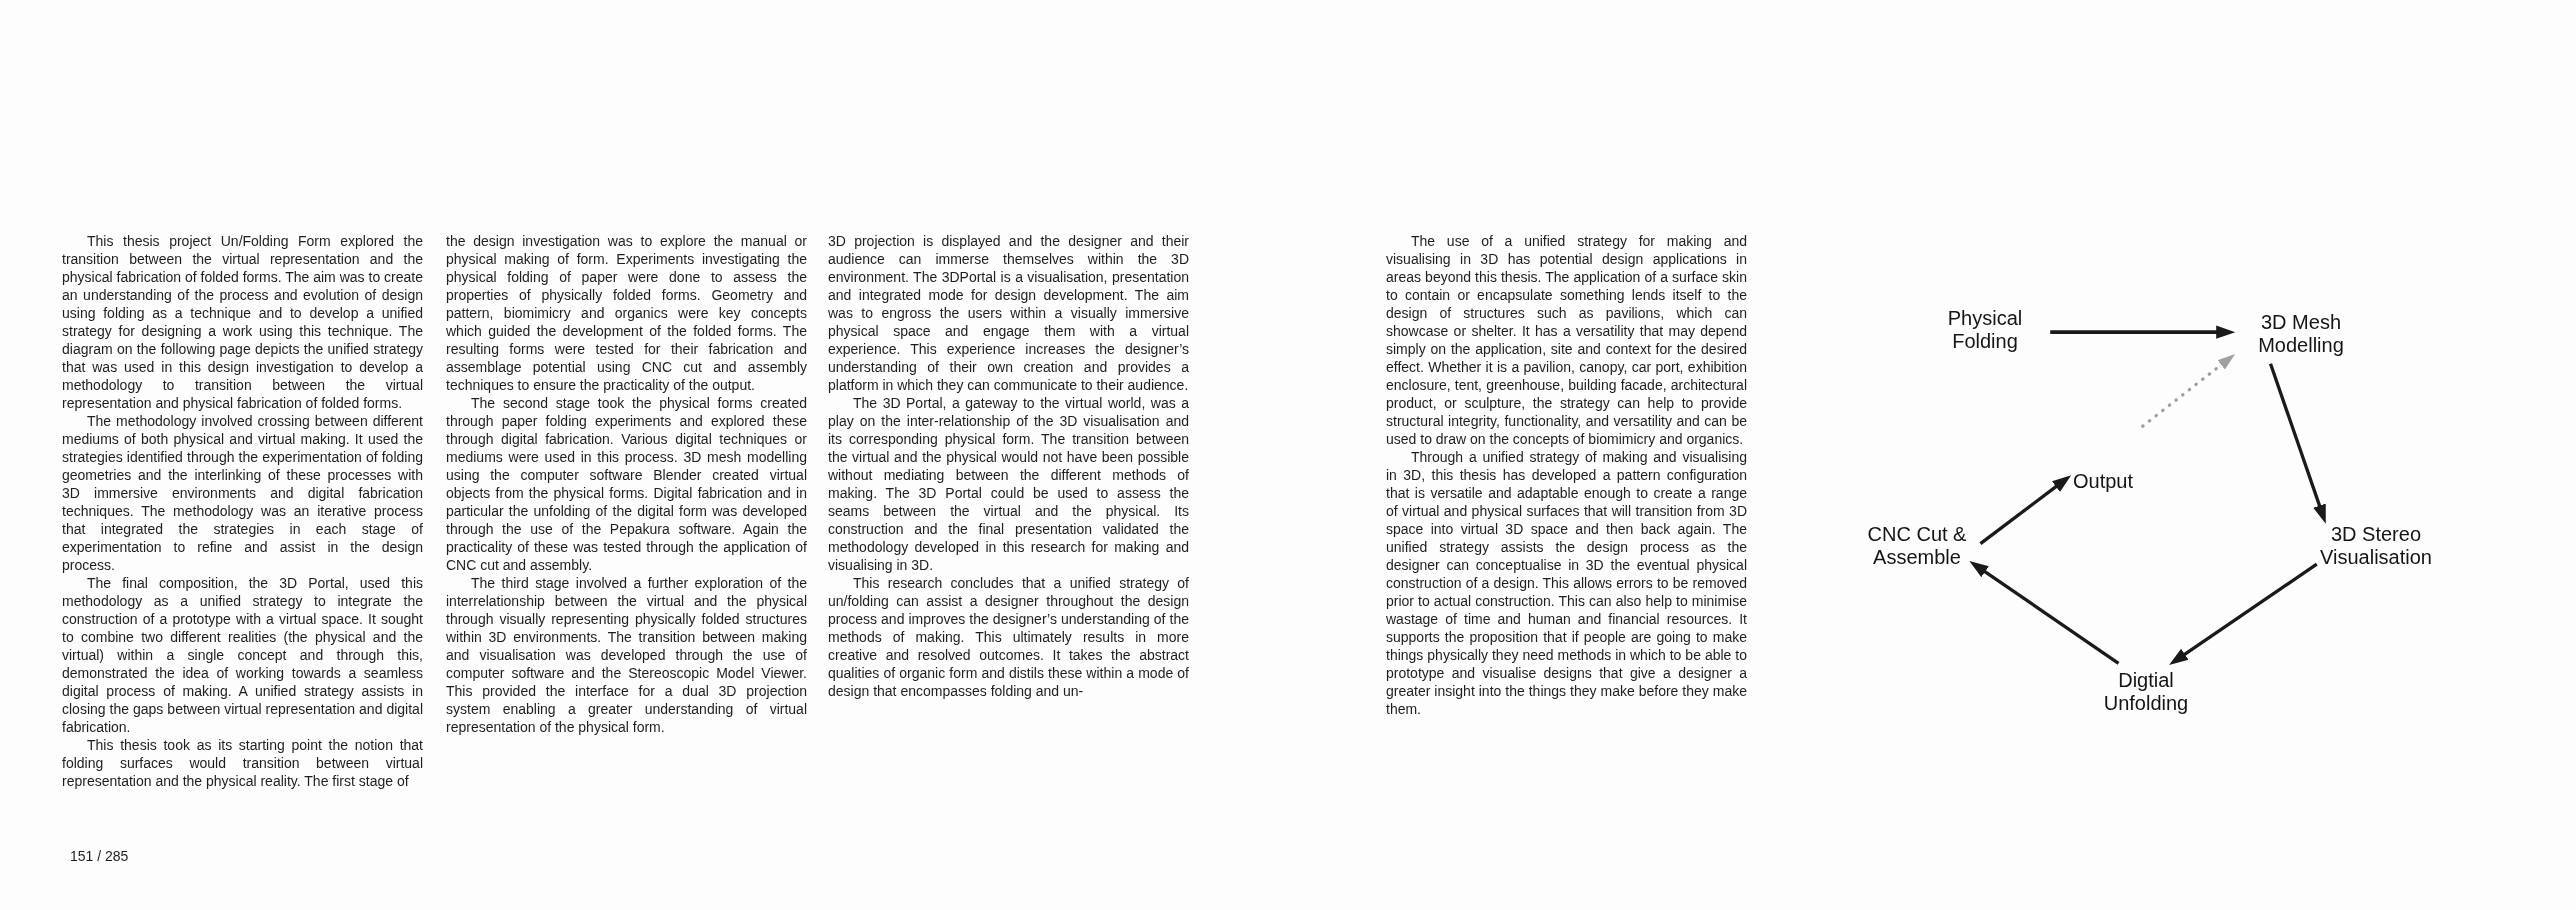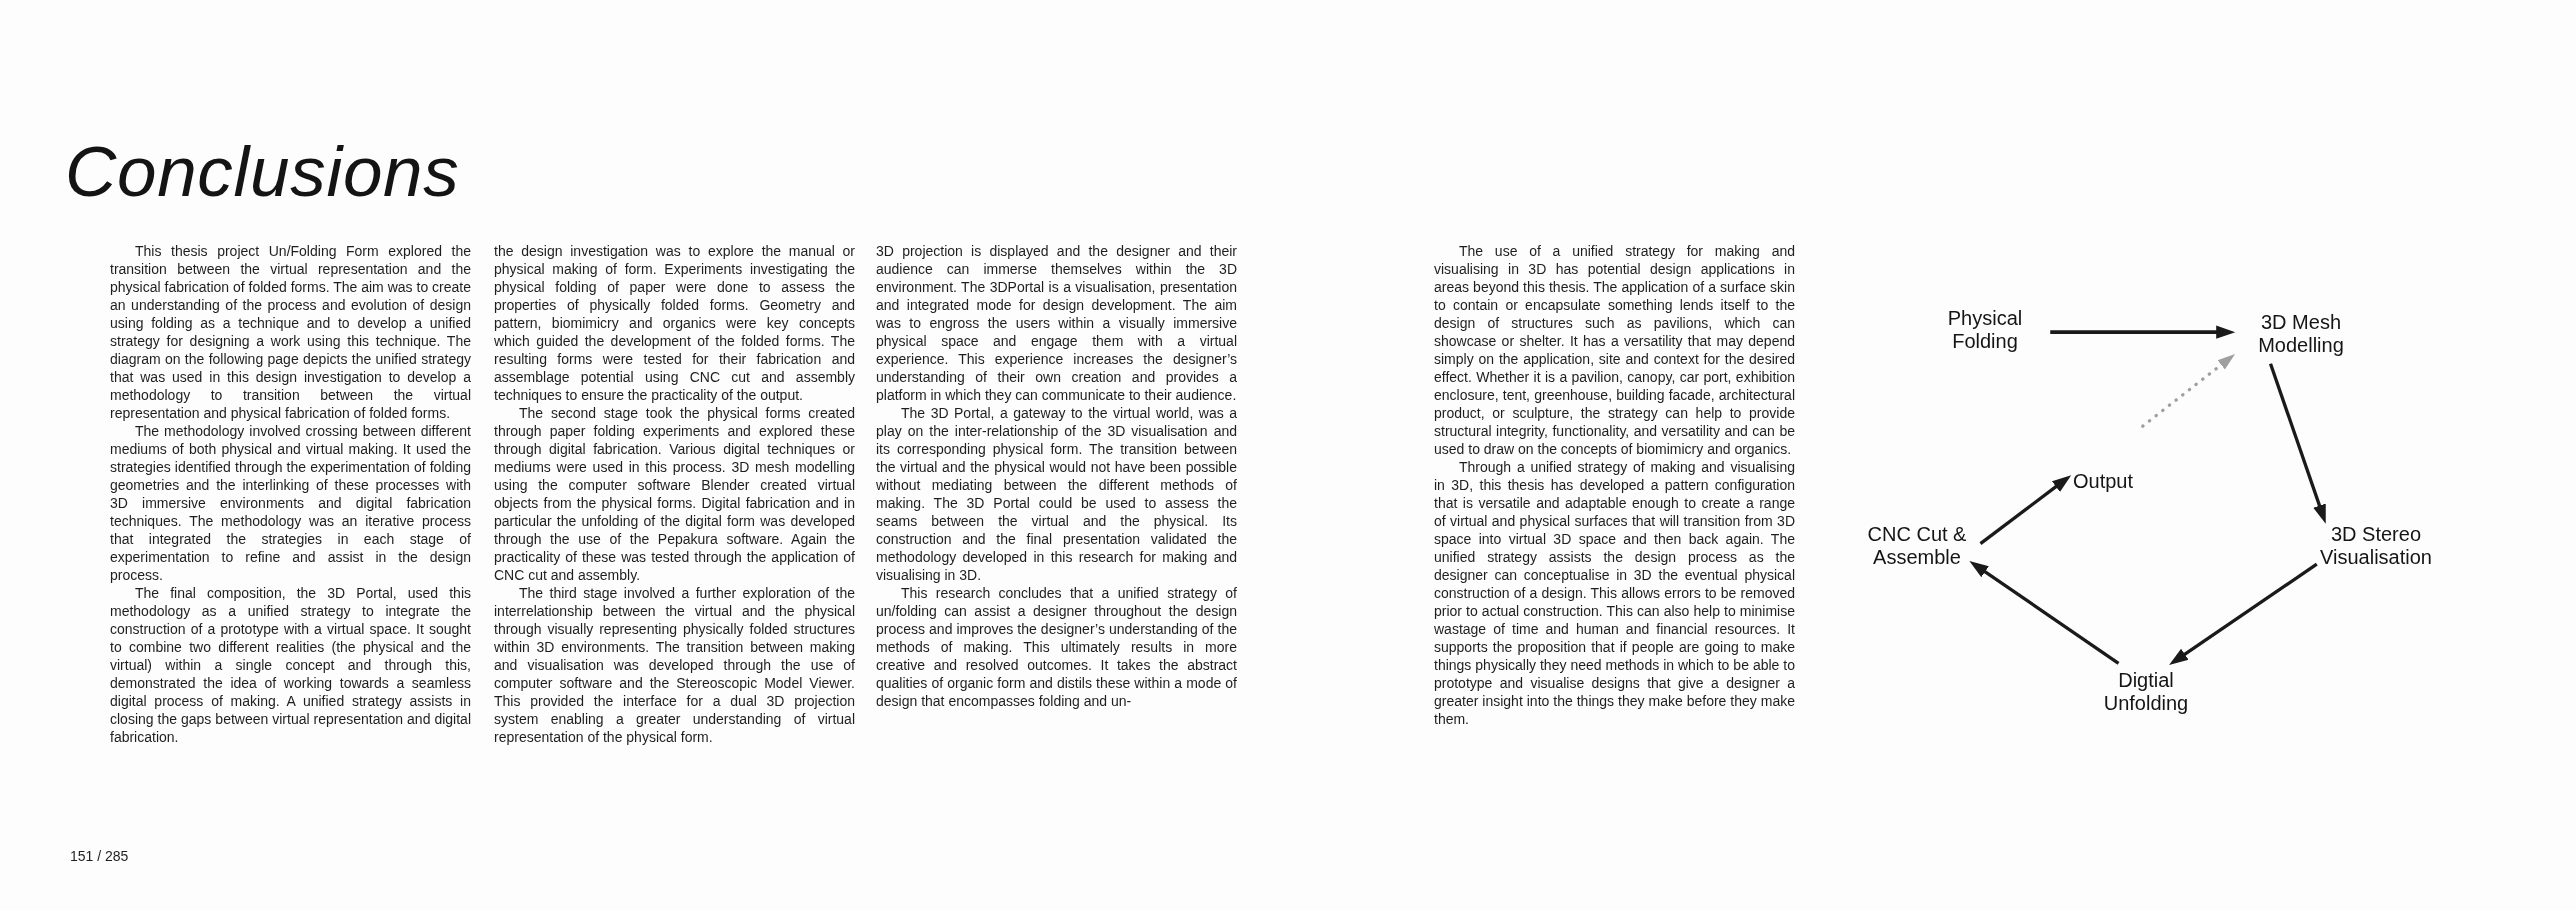--- a/index.html
+++ b/index.html
@@ -16,27 +16,26 @@
     left:65px; top:87px;
     font-size:71px;
     line-height:73px;
     font-style:italic;
     font-weight:400;
     letter-spacing:0.7px;
     color:#141414;
   }
   .col {
     position:absolute;
-    top:242px;
+    top:232px;
     width:361px;
     text-align:justify;
     font-size:14px;
     line-height:18px;
     color:#1e1e1e;
-    margin-left:48px;
   }
   #col-1 { left:62px; }
   #col-2 { left:446px; }
   #col-3 { left:828px; }
   #col-4 { left:1386px; }
   .para { margin:0; }
   .para.indent { text-indent:25px; }
   #page-number {
     position:absolute;
     left:70px; top:848px;
@@ -62,26 +61,26 @@
   #node-output            { left:2103px; top:446px;margin-top:35px; }
   #node-cnc               { left:1917px; top:546px; }
   #node-stereo            { left:2376px; top:546px; }
   #node-digital-unfolding { left:2146px; top:692px; }
 </style>
 </head>
 <body>
 
 <div id="canvas">
 
-  <h1 id="page-title">Conclusions</h1>
 
   <div id="col-1" class="col">
       <p class="para indent">This thesis project Un/Folding Form explored the transition between the virtual representation and the physical fabrication of folded forms. The aim was to create an understanding of the process and evolution of design using folding as a technique and to develop a unified strategy for designing a work using this technique.  The diagram on the following page depicts the unified strategy that was used in this design investigation to develop a methodology to transition between the virtual representation and physical fabrication of folded forms.</p>
       <p class="para indent">The methodology involved crossing between different mediums of both physical and virtual making. It used the strategies identified through the experimentation of folding geometries and the interlinking of these processes with 3D immersive environments and digital fabrication techniques. The methodology was an iterative process that integrated the strategies in each stage of experimentation to refine and assist in the design process.</p>
       <p class="para indent">The final composition, the 3D Portal, used this methodology as a unified strategy to integrate the construction of a prototype with a virtual space.  It sought to combine two different realities (the physical and the virtual) within a single concept and through this, demonstrated the idea of working towards a seamless digital process of making.  A unified strategy assists in closing the gaps between virtual representation and digital fabrication.</p>
+      <p class="para indent">This thesis took as its starting point the notion that folding surfaces would transition between virtual representation and the physical reality. The first stage of</p>
     </div>
   <div id="col-2" class="col">
       <p class="para">the design investigation was to explore the manual or physical making of form.  Experiments investigating the physical folding of paper were done to assess the properties of physically folded forms. Geometry and pattern, biomimicry and organics were key concepts which guided the development of the folded forms. The resulting forms were tested for their fabrication and assemblage potential using CNC cut and assembly techniques to ensure the practicality of the output.</p>
       <p class="para indent">The second stage took the physical forms created through paper folding experiments and explored these through digital fabrication. Various digital techniques or mediums were used in this process.  3D mesh modelling using the computer software Blender created virtual objects from the physical forms.  Digital fabrication and in particular the unfolding of the digital form was developed through the use of the Pepakura software.  Again the practicality of these was tested through the application of CNC cut and assembly.</p>
       <p class="para indent">The third stage involved a further exploration of the interrelationship between the virtual and the physical through visually representing physically folded structures within 3D environments. The transition between making and visualisation was developed through the use of computer software and the Stereoscopic Model Viewer.  This provided the interface for a dual 3D projection system enabling a greater understanding of virtual representation of the physical form.</p>
     </div>
   <div id="col-3" class="col">
       <p class="para">3D projection is displayed and the designer and their audience can immerse themselves within the 3D environment. The 3DPortal is a visualisation, presentation and integrated mode for design development. The aim was to engross the users within a visually immersive physical space and engage them with a virtual experience.  This experience increases the designer’s understanding of their own creation and provides a platform in which they can communicate to their audience.</p>
       <p class="para indent">The 3D Portal, a gateway to the virtual world, was a play on the inter-relationship of the 3D visualisation and its corresponding physical form.  The transition between the virtual and the physical would not have been possible without mediating between the different methods of making. The 3D Portal could be used to assess the seams between the virtual and the physical. Its construction and the final presentation validated the methodology developed in this research for making and visualising in 3D.</p>
       <p class="para indent">This research concludes that a unified strategy of un/folding can assist a designer throughout the design process and improves the designer’s understanding of the methods of making.  This ultimately results in more creative and resolved outcomes. It takes the abstract qualities of organic form and distils these within a mode of design that encompasses folding and un-</p>

